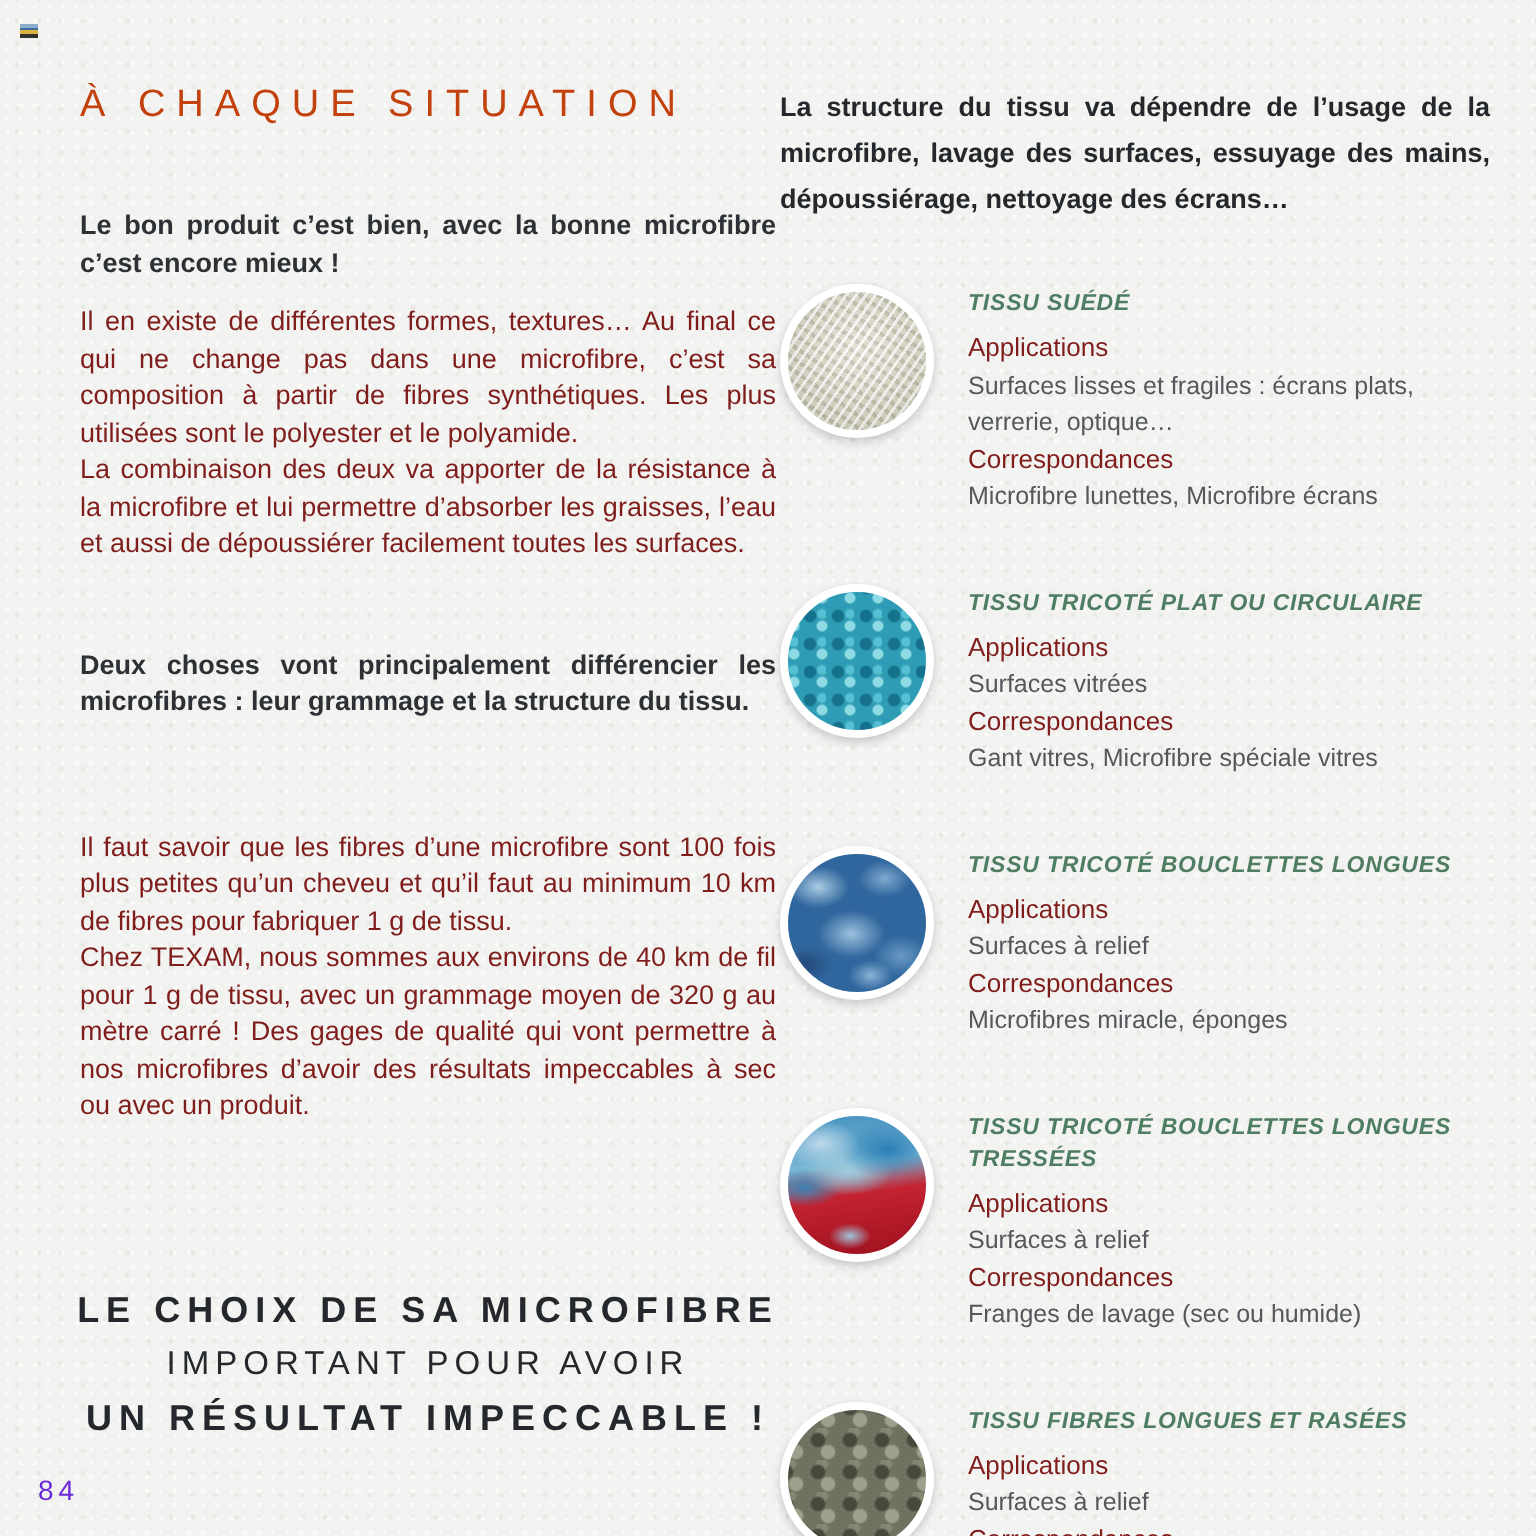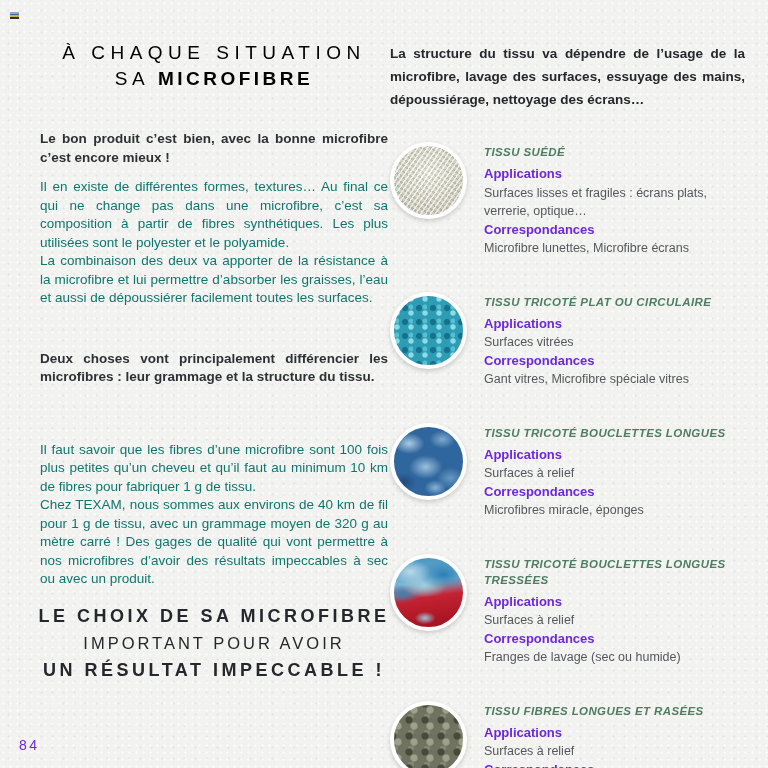--- a/index.html
+++ b/index.html
@@ -18,42 +18,42 @@
   }
   .page { position:relative; width:768px; height:768px; }
 
   .corner-mark {
     position:absolute; left:10px; top:12px; width:9px; height:7px;
     background:linear-gradient(#8badcb 0 2px, #3b6e9b 2px 3px, #d9b13f 3px 5px, #33322f 5px 7px);
   }
 
   
   .left-col { position:absolute; left:40px; top:40px; width:348px; }
-  .page-title { text-align:center; font-weight:400; color:#000000; }
+  .page-title { font-weight:400; color:#c2410c; }
   .page-title .t1 {
     display:block; font-size:19px; letter-spacing:5.5px; line-height:26px;
   }
   .page-title .t2 {
     display:block; font-size:19px; letter-spacing:4.5px; line-height:26px;
   }
   .page-title .t2 b { font-weight:700; letter-spacing:3.5px; }
 
   .para {
     font-size:13.5px; line-height:18.5px; text-align:justify;
-    color:#0f766e; hyphens:none;
+    color:#7f1d1d; hyphens:none;
   }
   .para.bold { font-weight:700; color:#2d3136; }
   .p1 { margin-top:38px; }
   .p2 { margin-top:11px; }
   .p3 { margin-top:0; }
   .p4 { margin-top:42px; }
   .p5 { margin-top:54px; }
   .p6 { margin-top:0; }
 
-  .closing { position:absolute; left:30px; top:603px; width:368px; text-align:center; color:#24272c; }
+  .closing { position:absolute; left:30px; top:642px; width:368px; text-align:center; color:#24272c; }
   .closing .c-bold { font-size:18px; font-weight:700; letter-spacing:3.5px; line-height:27px; }
   .closing .c-reg  { font-size:16.5px; font-weight:400; letter-spacing:3px; line-height:27px; }
 
   .page-number {
     position:absolute; left:19px; bottom:15px;
     font-size:14px; letter-spacing:2.5px; color:#6d28d9;
   }
 
   
   .right-col { position:absolute; left:390px; top:42px; width:358px; }
@@ -66,21 +66,21 @@
   .swatch {
     width:77px; height:77px; border-radius:50%;
     border:4px solid #ffffff; flex-shrink:0;
     box-shadow:0 2px 5px rgba(0,0,0,.18);
   }
   .fabric-info { width:252px; padding-top:2px; }
   .fabric-title {
     font-size:11.5px; font-weight:700; letter-spacing:.4px;
     color:#4e7d62; line-height:16px; margin-bottom:5px;font-style:italic;
   }
-  .f-label { font-size:13px; font-weight:700; color:#6d28d9; line-height:18.5px; }
+  .f-label { font-size:13px; font-weight:400; color:#7f1d1d; line-height:18.5px; }
   .f-value { font-size:12.5px; color:#54575c; line-height:18.5px; }
 
   
   .swatch-suede {
     background-color:#d7d5c3;
     background-image:
       radial-gradient(circle at 50% 40%, rgba(255,255,255,.30), rgba(90,88,70,.14) 95%),
       repeating-linear-gradient(125deg, rgba(255,255,255,.85) 0 1.5px, rgba(255,255,255,0) 1.5px 4px),
       repeating-linear-gradient(35deg, rgba(140,138,112,.40) 0 2px, rgba(0,0,0,0) 2px 5px);
   }
@@ -126,21 +126,20 @@
 </head>
 <body>
 
 <div class="page">
 
   <div class="corner-mark"></div>
 
   <div class="left-col">
     <h1 class="page-title">
       <span class="t1">À CHAQUE SITUATION</span>
-      <span class="t2"><span>SA </span><b>MICROFIBRE</b></span>
     </h1>
     <p class="para bold p1">Le bon produit c’est bien, avec la bonne microfibre c’est encore mieux !</p>
     <p class="para p2">Il en existe de différentes formes, textures… Au final ce qui ne change pas dans une microfibre, c’est sa composition à partir de fibres synthétiques. Les plus utilisées sont le polyester et le polyamide.</p>
     <p class="para p3">La combinaison des deux va apporter de la résistance à la microfibre et lui permettre d’absorber les graisses, l’eau et aussi de dépoussiérer facilement toutes les surfaces.</p>
     <p class="para bold p4">Deux choses vont principalement différencier les microfibres : leur grammage et la structure du tissu.</p>
     <p class="para p5">Il faut savoir que les fibres d’une microfibre sont 100 fois plus petites qu’un cheveu et qu’il faut au minimum 10 km de fibres pour fabriquer 1 g de tissu.</p>
     <p class="para p6">Chez TEXAM, nous sommes aux environs de 40 km de fil pour 1 g de tissu, avec un grammage moyen de 320 g au mètre carré ! Des gages de qualité qui vont permettre à nos microfibres d’avoir des résultats impeccables à sec ou avec un produit.</p>
   </div>
 
   <div class="closing">

